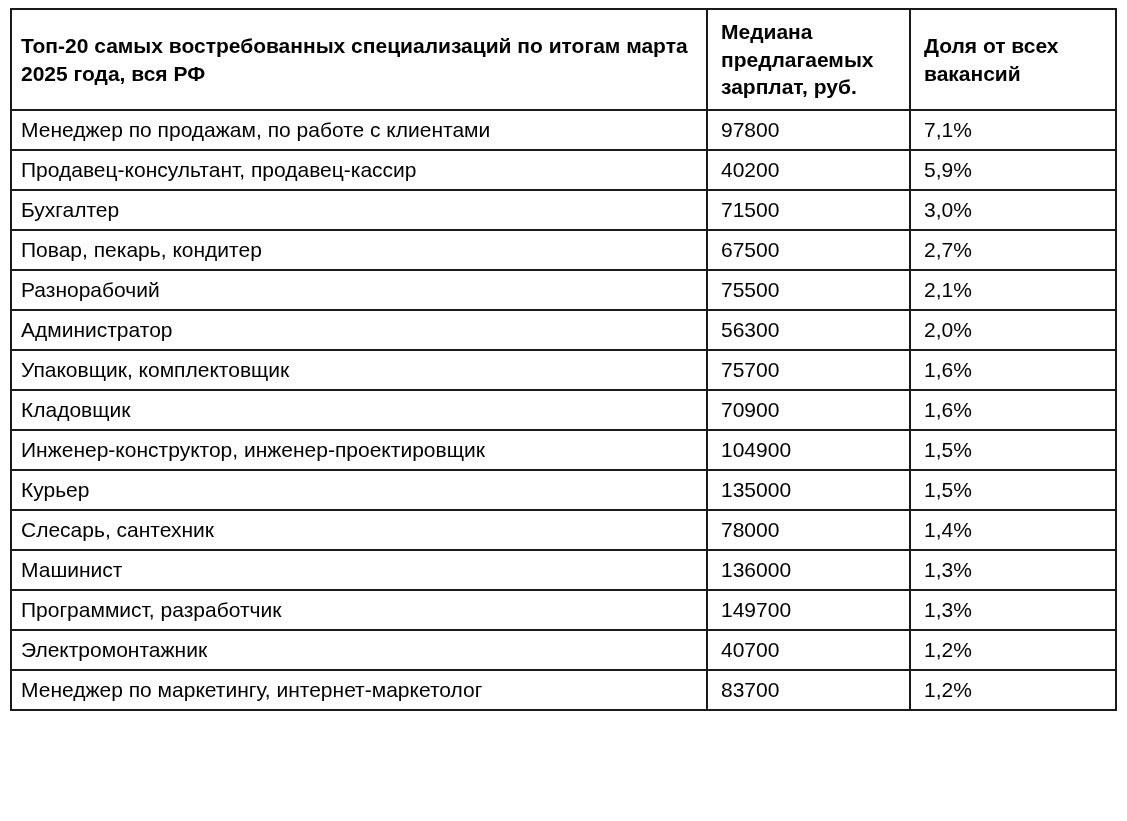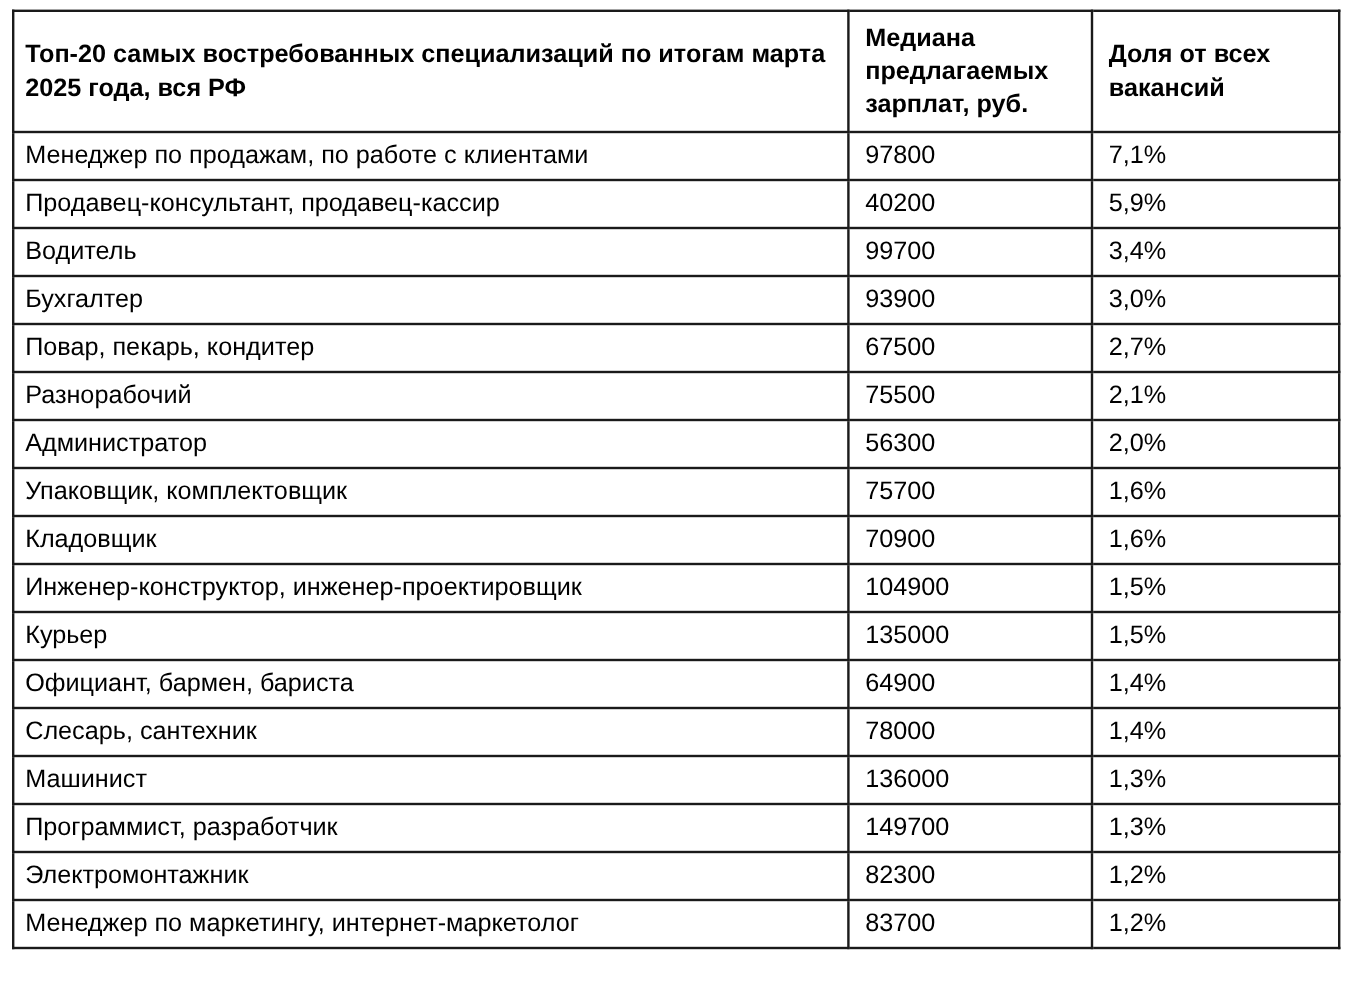--- a/index.html
+++ b/index.html
@@ -76,30 +76,25 @@
     <td class="cell-salary">97800</td>
     <td class="cell-share">7,1%</td>
   </tr>
 
   <tr>
     <td class="cell-spec">Продавец-консультант, продавец-кассир</td>
     <td class="cell-salary">40200</td>
     <td class="cell-share">5,9%</td>
   </tr>
 
-  <tr>
-    <td class="cell-spec">Водитель</td>
-    <td class="cell-salary">99700</td>
-    <td class="cell-share">3,4%</td>
-  </tr>
 
 
   <tr>
     <td class="cell-spec">Бухгалтер</td>
-    <td class="cell-salary">93900</td>
+    <td class="cell-salary">71500</td>
     <td class="cell-share">3,0%</td>
   </tr>
 
   <tr>
     <td class="cell-spec">Повар, пекарь, кондитер</td>
     <td class="cell-salary">67500</td>
     <td class="cell-share">2,7%</td>
   </tr>
 
 
@@ -132,25 +127,20 @@
     <td class="cell-salary">104900</td>
     <td class="cell-share">1,5%</td>
   </tr>
 
   <tr>
     <td class="cell-spec">Курьер</td>
     <td class="cell-salary">135000</td>
     <td class="cell-share">1,5%</td>
   </tr>
 
-  <tr>
-    <td class="cell-spec">Официант, бармен, бариста</td>
-    <td class="cell-salary">64900</td>
-    <td class="cell-share">1,4%</td>
-  </tr>
 
   <tr>
     <td class="cell-spec">Слесарь, сантехник</td>
     <td class="cell-salary">78000</td>
     <td class="cell-share">1,4%</td>
   </tr>
 
   <tr>
     <td class="cell-spec">Машинист</td>
     <td class="cell-salary">136000</td>
@@ -159,21 +149,21 @@
 
   <tr>
     <td class="cell-spec">Программист, разработчик</td>
     <td class="cell-salary">149700</td>
     <td class="cell-share">1,3%</td>
   </tr>
 
 
   <tr>
     <td class="cell-spec">Электромонтажник</td>
-    <td class="cell-salary">82300</td>
+    <td class="cell-salary">40700</td>
     <td class="cell-share">1,2%</td>
   </tr>
 
   <tr>
     <td class="cell-spec">Менеджер по маркетингу, интернет-маркетолог</td>
     <td class="cell-salary">83700</td>
     <td class="cell-share">1,2%</td>
   </tr>
 </tbody>
   </table>

